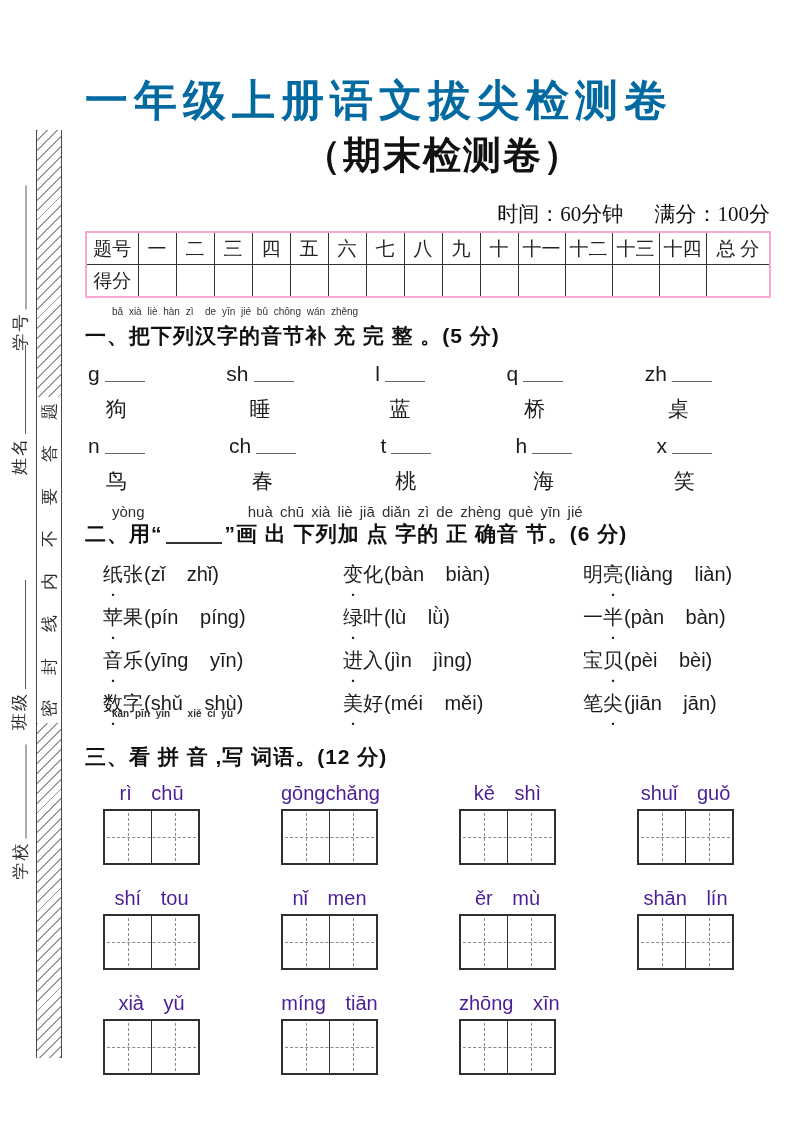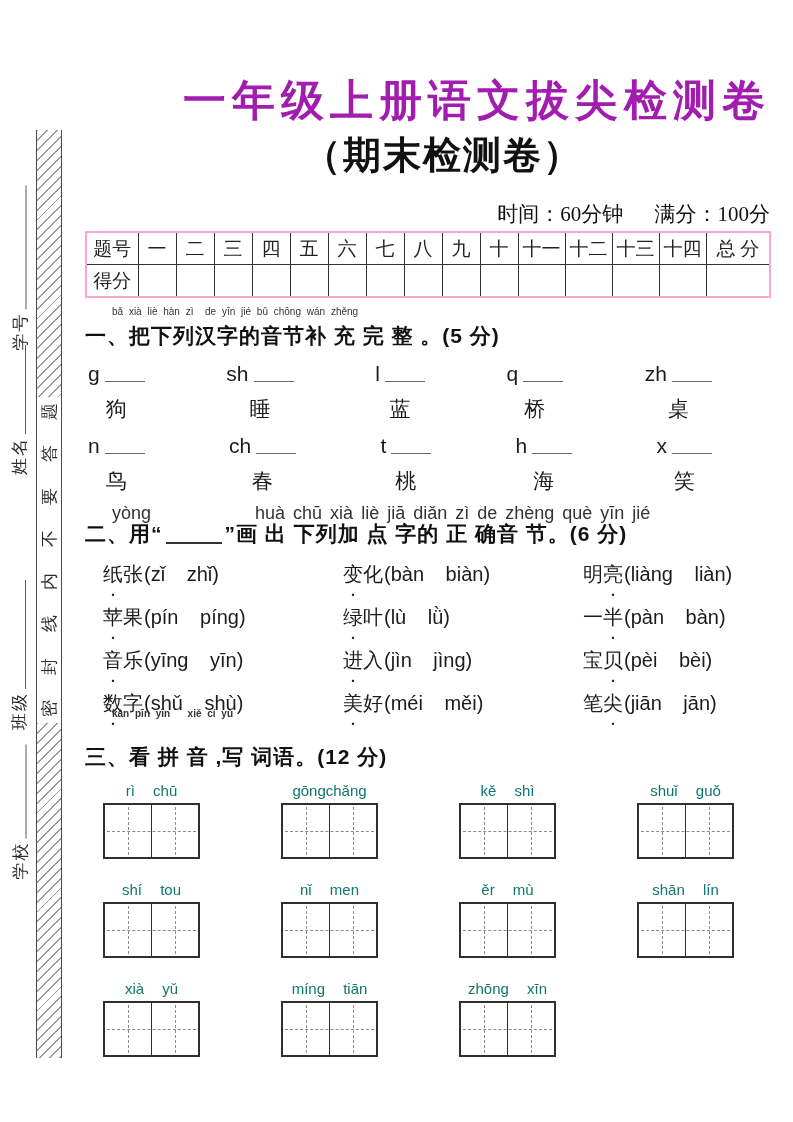--- a/index.html
+++ b/index.html
@@ -16,22 +16,22 @@
              align-items:center;padding:6px 0;box-sizing:border-box;}
   .seal-char{display:block;font-size:17px;line-height:1;transform:rotate(-90deg);
              font-family:"Liberation Serif",serif;color:#2a2a2a;}
 
   .vfield{position:absolute;display:flex;align-items:flex-end;height:26px;transform:rotate(-90deg);}
   .vfield .lbl{font-size:17px;line-height:1.2;letter-spacing:2px;white-space:nowrap;
                font-family:"Liberation Serif",serif;color:#2a2a2a;}
   .vfield .line{flex:1;border-bottom:1.5px solid #5a5a5a;margin:0 0 4px 3px;}
 
   
-  .title1{position:absolute;left:85px;top:72px;width:686px;text-align:right;
-          font-family:"Liberation Serif",serif;font-weight:bold;font-size:43px;letter-spacing:6px;color:#a21caf;}
+  .title1{position:absolute;left:85px;top:72px;width:686px;text-align:left;
+          font-family:"Liberation Serif",serif;font-weight:bold;font-size:43px;letter-spacing:6px;color:#0369a1;}
   .title2{position:absolute;left:100px;top:130px;width:686px;text-align:center;
           font-family:"Liberation Serif",serif;font-weight:bold;font-size:38px;letter-spacing:2px;color:#111;}
   .meta{position:absolute;right:23px;top:200px;font-size:21px;font-family:"Liberation Serif",serif;color:#111;}
   .meta span{margin-left:26px;}
   .meta span:first-child{margin-left:0;}
 
   
   .score-table{position:absolute;left:85px;top:231px;width:686px;border-collapse:collapse;
                table-layout:fixed;border:2px solid #f9a8d4;}
   .score-table td{border:1px solid #333;height:31px;text-align:center;vertical-align:middle;
@@ -44,34 +44,34 @@
   .heading .hblank{width:56px;border-bottom:2px solid #333;margin:0 3px 4px 3px;}
 
   
   .s1-row{position:absolute;left:88px;width:624px;display:flex;justify-content:space-between;}
   .s1-item{text-align:center;}
   .s1-top{display:flex;align-items:flex-end;font-size:21px;}
   .s1-blank{width:40px;border-bottom:1.5px solid #666;margin:0 0 4px 5px;}
   .s1-hanzi{font-size:21px;margin-top:9px;font-family:"Liberation Serif",serif;}
 
   
-  .s2-py{position:absolute;left:112px;font-size:18px;color:#333;white-space:nowrap;word-spacing:3px;}
+  .s2-py{position:absolute;left:112px;font-size:15px;color:#333;white-space:nowrap;word-spacing:3px;}
   .s2-py .p2{margin-left:96px;}
   .s2-grid{position:absolute;left:103px;top:561px;width:648px;display:grid;
            grid-template-columns:240px 240px 168px;row-gap:16px;font-size:20px;}
   .s2-item{white-space:nowrap;font-family:"Liberation Serif",serif;}
   .s2-char{position:relative;display:inline-block;}
   .s2-char .dot{position:absolute;left:50%;transform:translateX(-50%);bottom:-15px;
                 font-size:15px;font-weight:bold;line-height:1;}
   .s2-opts{font-family:"Liberation Sans",sans-serif;word-spacing:16px;margin-left:1px;text-align:center;}
 
   
   .s3-grid{position:absolute;left:103px;top:782px;display:grid;
            grid-template-columns:178px 178px 178px 97px;row-gap:22px;}
-  .s3-label{width:97px;text-align:center;font-size:15px;white-space:nowrap;word-spacing:14px;color:#0f766e;}
+  .s3-label{width:97px;text-align:center;font-size:20px;white-space:nowrap;word-spacing:14px;color:#4c1d95;}
   .s3-box{position:relative;width:97px;height:56px;border:2px solid #2f2f2f;margin-top:4px;
           display:flex;box-sizing:border-box;background:#fff;}
   .s3-cell{flex:1;position:relative;}
   .s3-cell::after{content:"";position:absolute;left:50%;top:2px;bottom:2px;border-left:1px dashed #8a8a8a;}
   .s3-cell-r{border-left:1.5px solid #2f2f2f;}
   .s3-hmid{position:absolute;left:2px;right:2px;top:50%;border-top:1px dashed #8a8a8a;}
 </style>
 </head>
 <body>
 

